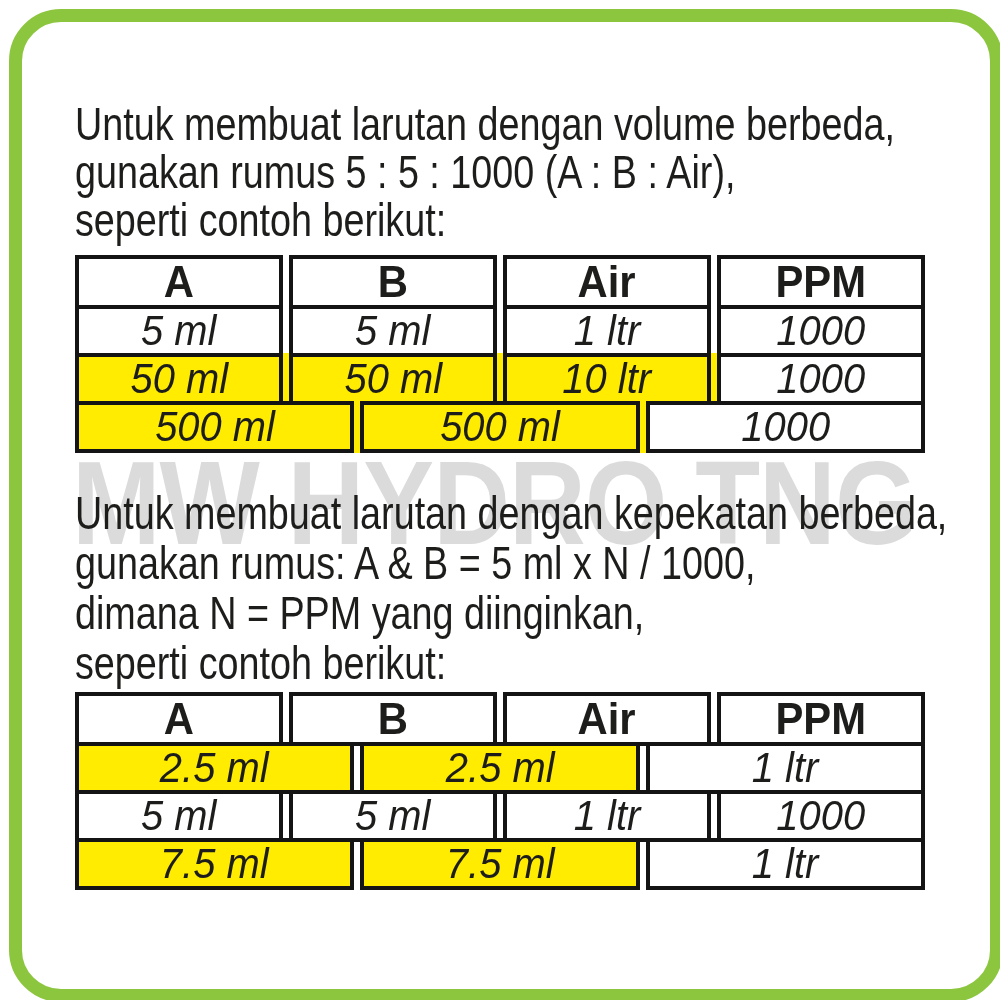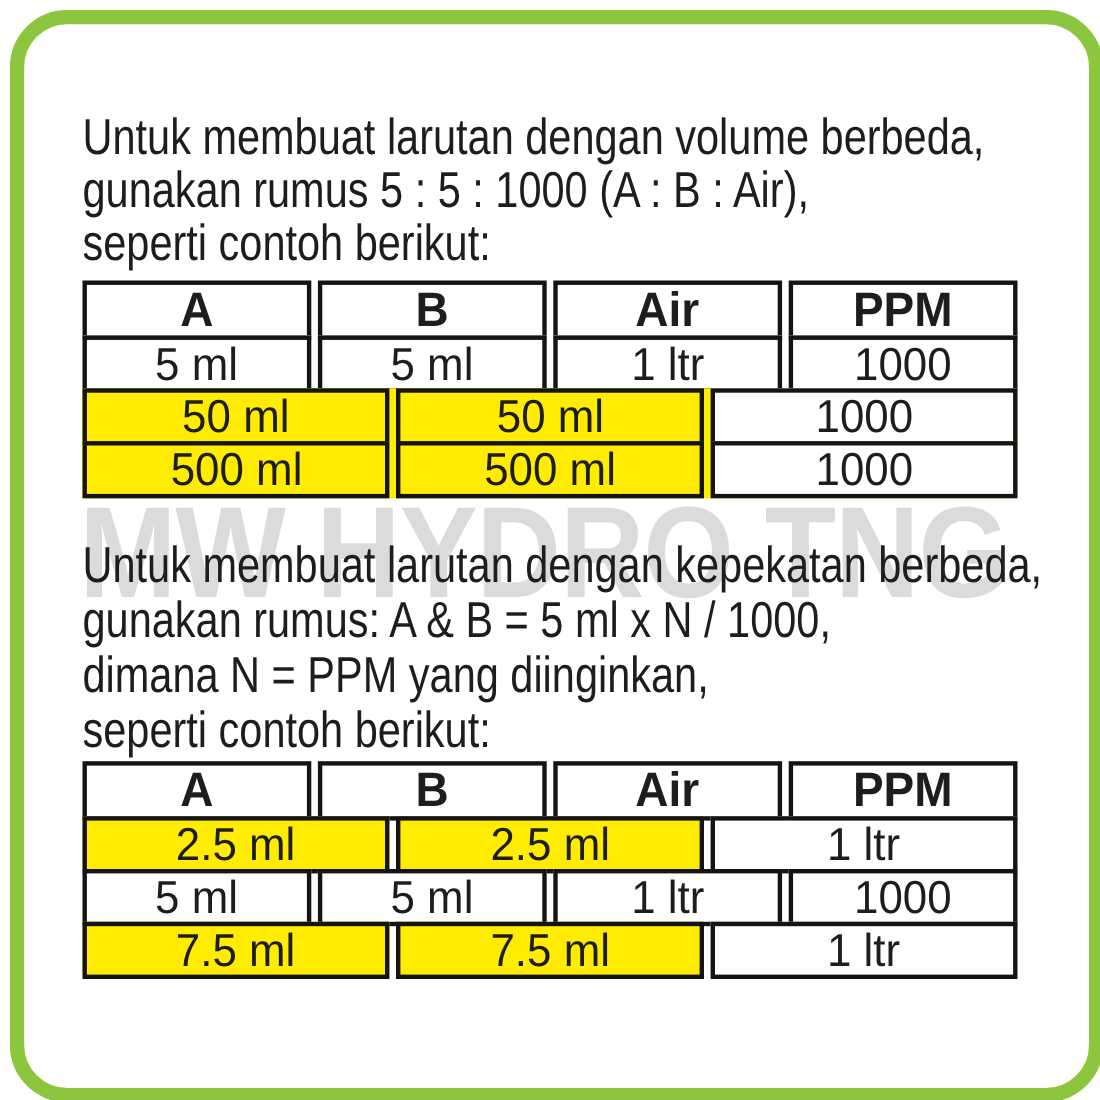--- a/index.html
+++ b/index.html
@@ -25,21 +25,21 @@
   }
   .tb1{top:100px;line-height:48px;}
   .tb2{top:488px;line-height:50px;}
   .tbl{
     position:absolute;left:75px;width:850px;z-index:2;
     display:flex;flex-direction:column;
   }
   .t1{top:255px;}
   .t2{top:692px;}
   .tr{display:flex;gap:6px;background:transparent;}
-  .tr + .tr{margin-top:-4px;}
+  .tr + .tr{margin-top:-4px;font-style:italic;}
   .tr.rowhl{background:var(--hl,#FFEC00);}
   .td{
     flex:1 1 0;box-sizing:border-box;height:52px;
     border:4px solid var(--tb,#141414);background:#fff;
     display:flex;align-items:center;justify-content:center;
     font-size:42px;color:var(--ink,#1D1D1B);
   }
   .tr.hdr .td{height:54px;font-weight:bold;font-size:44px;}
   .td.hl{background:var(--hl,#FFEC00);justify-content:center;}
   .ct{display:inline-block;transform:scaleX(0.95);transform-origin:center;white-space:nowrap;}
@@ -87,20 +87,23 @@
         <div class="td">
           <span class="ct">1000</span>
         </div>
       </div>
       <div class="tr rowhl">
         <div class="td hl">
           <span class="ct">50 ml</span>
         </div>
         <div class="td hl">
           <span class="ct">50 ml</span>
+        </div>
+        <div class="td hl">
+          <span class="ct">10 ltr</span>
         </div>
         <div class="td">
           <span class="ct">1000</span>
         </div>
       </div>
       <div class="tr rowhl">
         <div class="td hl">
           <span class="ct">500 ml</span>
         </div>
         <div class="td hl">

